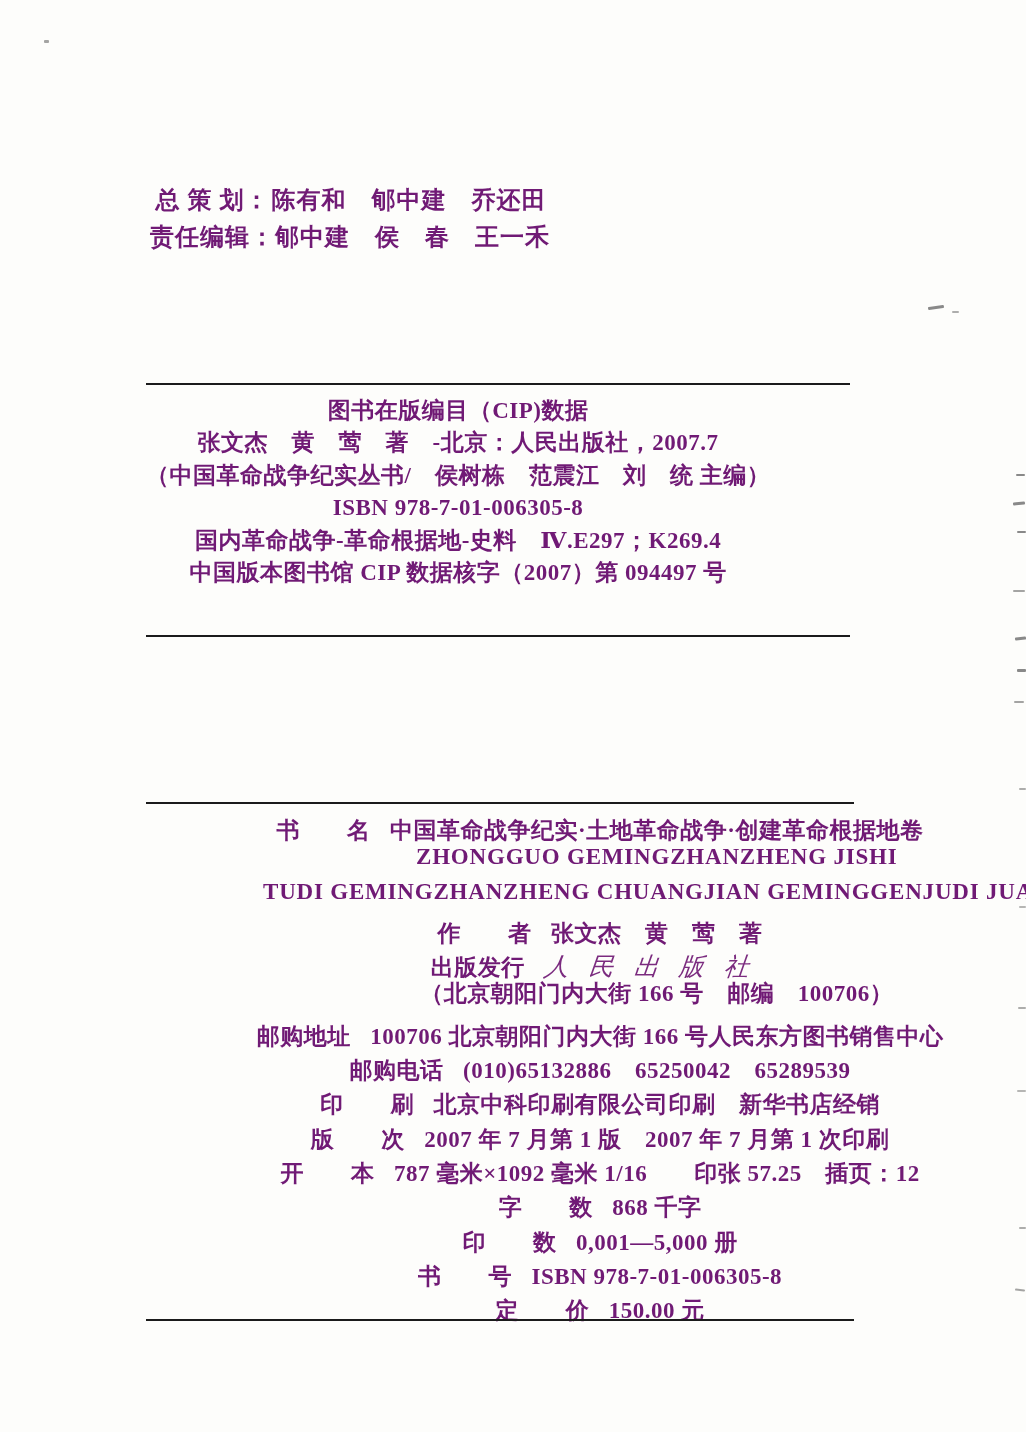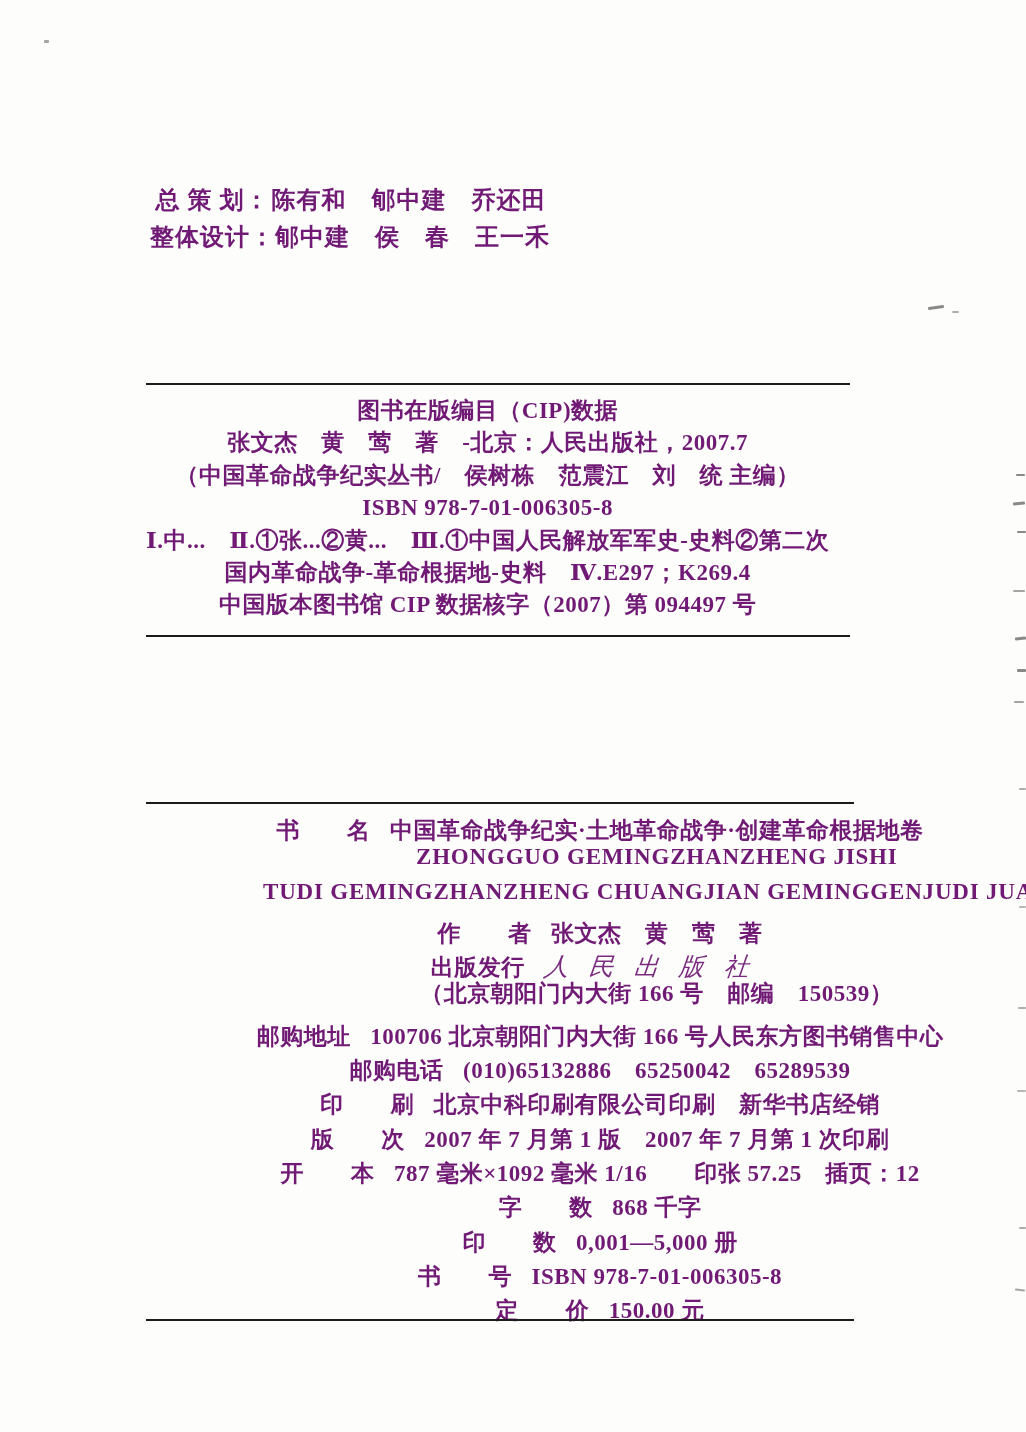--- a/index.html
+++ b/index.html
@@ -68,45 +68,44 @@
   .e12{left:1019px;top:1227px;width:7px;height:2px;opacity:.45;}
   .e13{left:1015px;top:1289px;width:10px;height:2px;transform:rotate(6deg);opacity:.5;}
 </style>
 </head>
 <body>
 
 <div class="page">
 
   <section class="credits">
     <div class="c-row"><span class="c-label">总 策 划：</span><span class="c-value">陈有和　郇中建　乔还田</span></div>
-    <div class="c-row"><span class="c-label">整体设计：</span><span class="c-value">郇中建　侯　春　王一禾</span></div>
+    <div class="c-row"><span class="c-label">责任编辑：</span><span class="c-value">郇中建　侯　春　王一禾</span></div>
   </section>
 
   <div class="rule rule-1"></div>
 
   <section class="cip">
     <div class="cip-line">图书在版编目（CIP)数据</div>
     <div class="cip-line">张文杰　黄　莺　著　-北京：人民出版社，2007.7</div>
     <div class="cip-line">（中国革命战争纪实丛书/　侯树栋　范震江　刘　统 主编）</div>
     <div class="cip-line">ISBN 978-7-01-006305-8</div>
-    <div class="cip-line">Ⅰ.中...　Ⅱ.①张...②黄...　Ⅲ.①中国人民解放军军史-史料②第二次</div>
     <div class="cip-line">国内革命战争-革命根据地-史料　Ⅳ.E297；K269.4</div>
     <div class="cip-line">中国版本图书馆 CIP 数据核字（2007）第 094497 号</div>
   </section>
 
   <div class="rule rule-2"></div>
   <div class="rule rule-3"></div>
 
   <section class="colophon">
     <div class="row"><span class="label">书　　名</span><span class="gap"></span><span>中国革命战争纪实·土地革命战争·创建革命根据地卷</span></div>
     <div class="row"><span class="label"></span><span class="gap"></span><span class="latin">ZHONGGUO GEMINGZHANZHENG JISHI</span></div>
     <div class="row"><span class="label"></span><span class="gap"></span><span class="latin">TUDI GEMINGZHANZHENG CHUANGJIAN GEMINGGENJUDI JUAN</span></div>
     <div class="row"><span class="label">作　　者</span><span class="gap"></span><span>张文杰　黄　莺　著</span></div>
     <div class="row"><span class="label">出版发行</span><span class="gap"></span><span class="script">人民出版社</span></div>
-    <div class="row"><span class="label"></span><span class="gap"></span><span>（北京朝阳门内大街 166 号　邮编　150539）</span></div>
+    <div class="row"><span class="label"></span><span class="gap"></span><span>（北京朝阳门内大街 166 号　邮编　100706）</span></div>
     <div class="row"><span class="label">邮购地址</span><span class="gap"></span><span>100706 北京朝阳门内大街 166 号人民东方图书销售中心</span></div>
     <div class="row"><span class="label">邮购电话</span><span class="gap"></span><span>(010)65132886　65250042　65289539</span></div>
     <div class="row"><span class="label">印　　刷</span><span class="gap"></span><span>北京中科印刷有限公司印刷　新华书店经销</span></div>
     <div class="row"><span class="label">版　　次</span><span class="gap"></span><span>2007 年 7 月第 1 版　2007 年 7 月第 1 次印刷</span></div>
     <div class="row"><span class="label">开　　本</span><span class="gap"></span><span>787 毫米×1092 毫米 1/16　　印张 57.25　插页：12</span></div>
     <div class="row"><span class="label">字　　数</span><span class="gap"></span><span>868 千字</span></div>
     <div class="row"><span class="label">印　　数</span><span class="gap"></span><span>0,001—5,000 册</span></div>
     <div class="row"><span class="label">书　　号</span><span class="gap"></span><span>ISBN 978-7-01-006305-8</span></div>
     <div class="row"><span class="label">定　　价</span><span class="gap"></span><span>150.00 元</span></div>
   </section>

